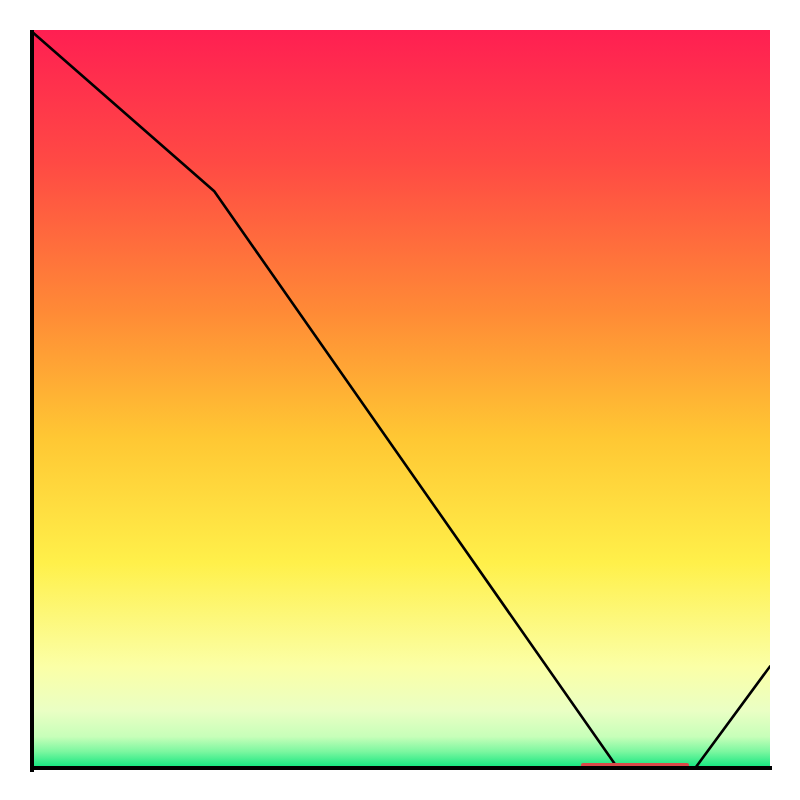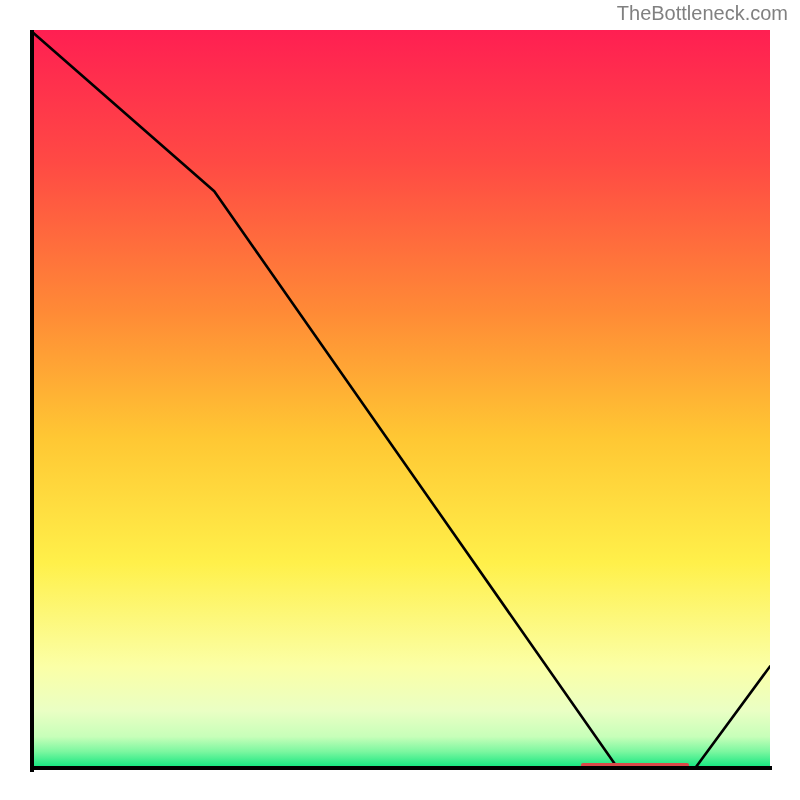--- a/index.html
+++ b/index.html
@@ -66,21 +66,20 @@
     right: -2px;
     bottom: 0;
     height: 4px;
   }
 </style>
 </head>
 <body>
 
 <div class="wrap">
 
-  <div class="watermark">TheBottleneck.com</div>
 
   <div class="plot">
 
     <svg class="gradient-bg" viewBox="0 0 740 740" preserveAspectRatio="none">
       <defs>
         <linearGradient id="bg" x1="0" y1="0" x2="0" y2="1">
           <stop offset="0%" stop-color="#ff1f52"></stop>
           <stop offset="18%" stop-color="#ff4a44"></stop>
           <stop offset="38%" stop-color="#ff8a36"></stop>
           <stop offset="55%" stop-color="#ffc733"></stop>

